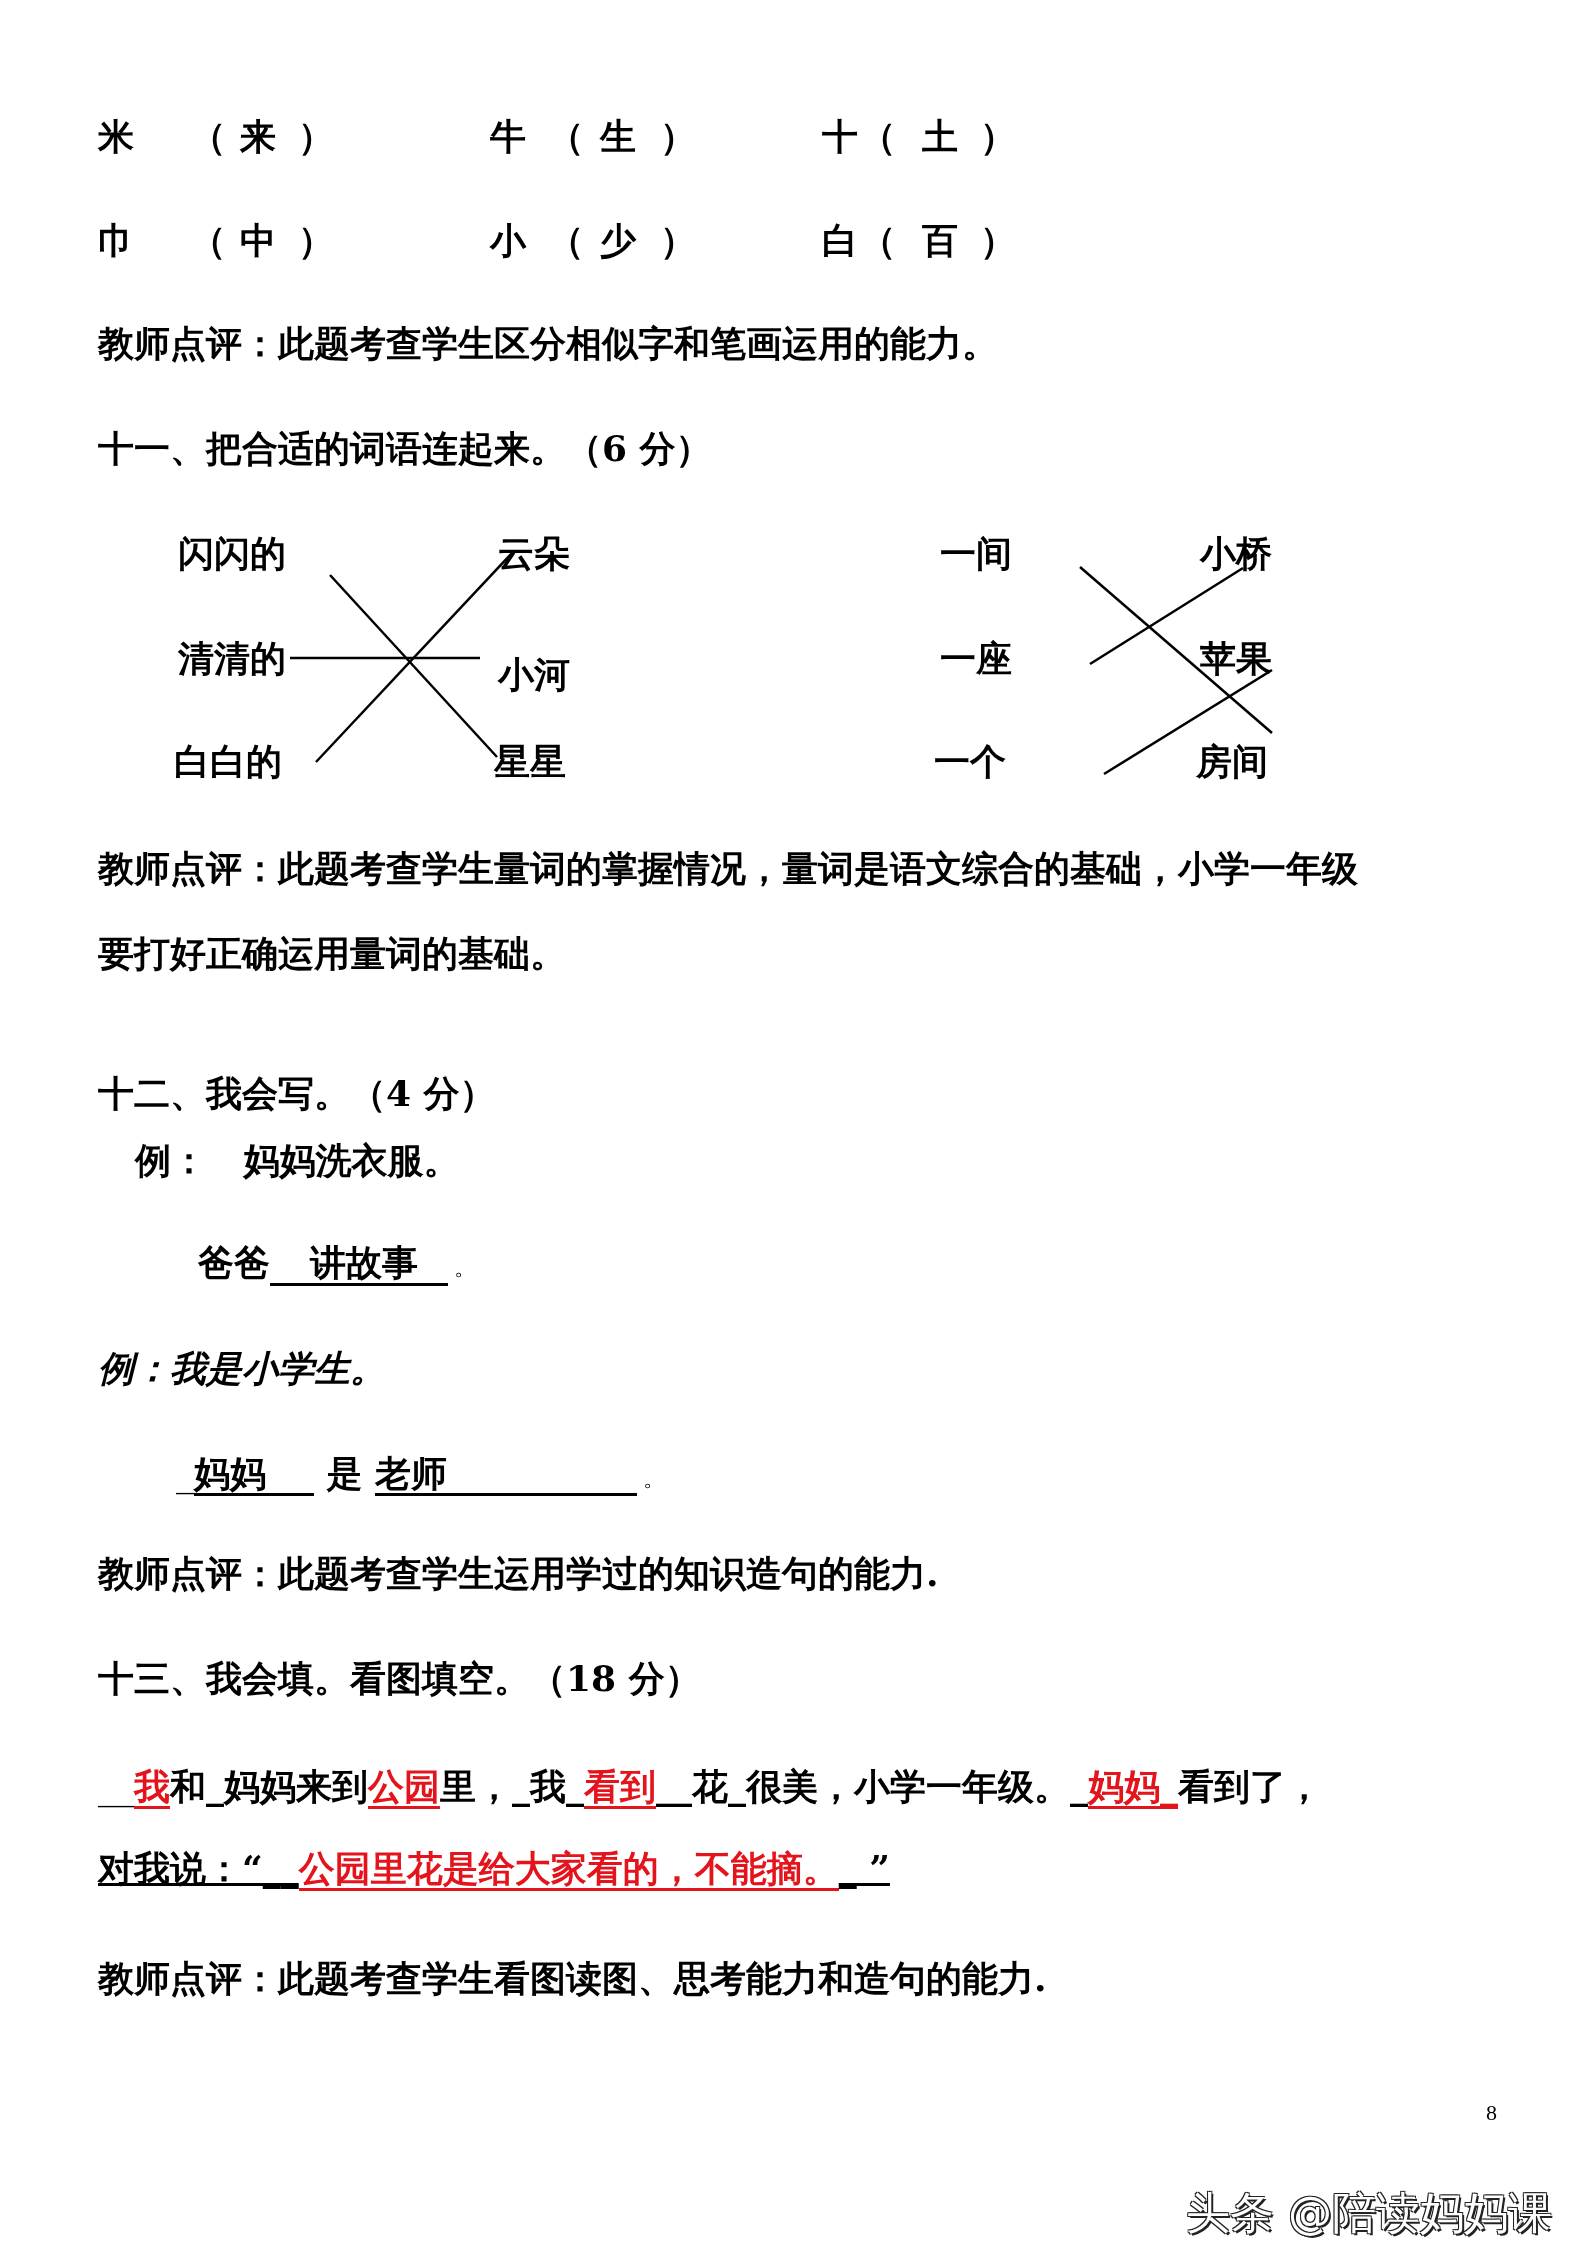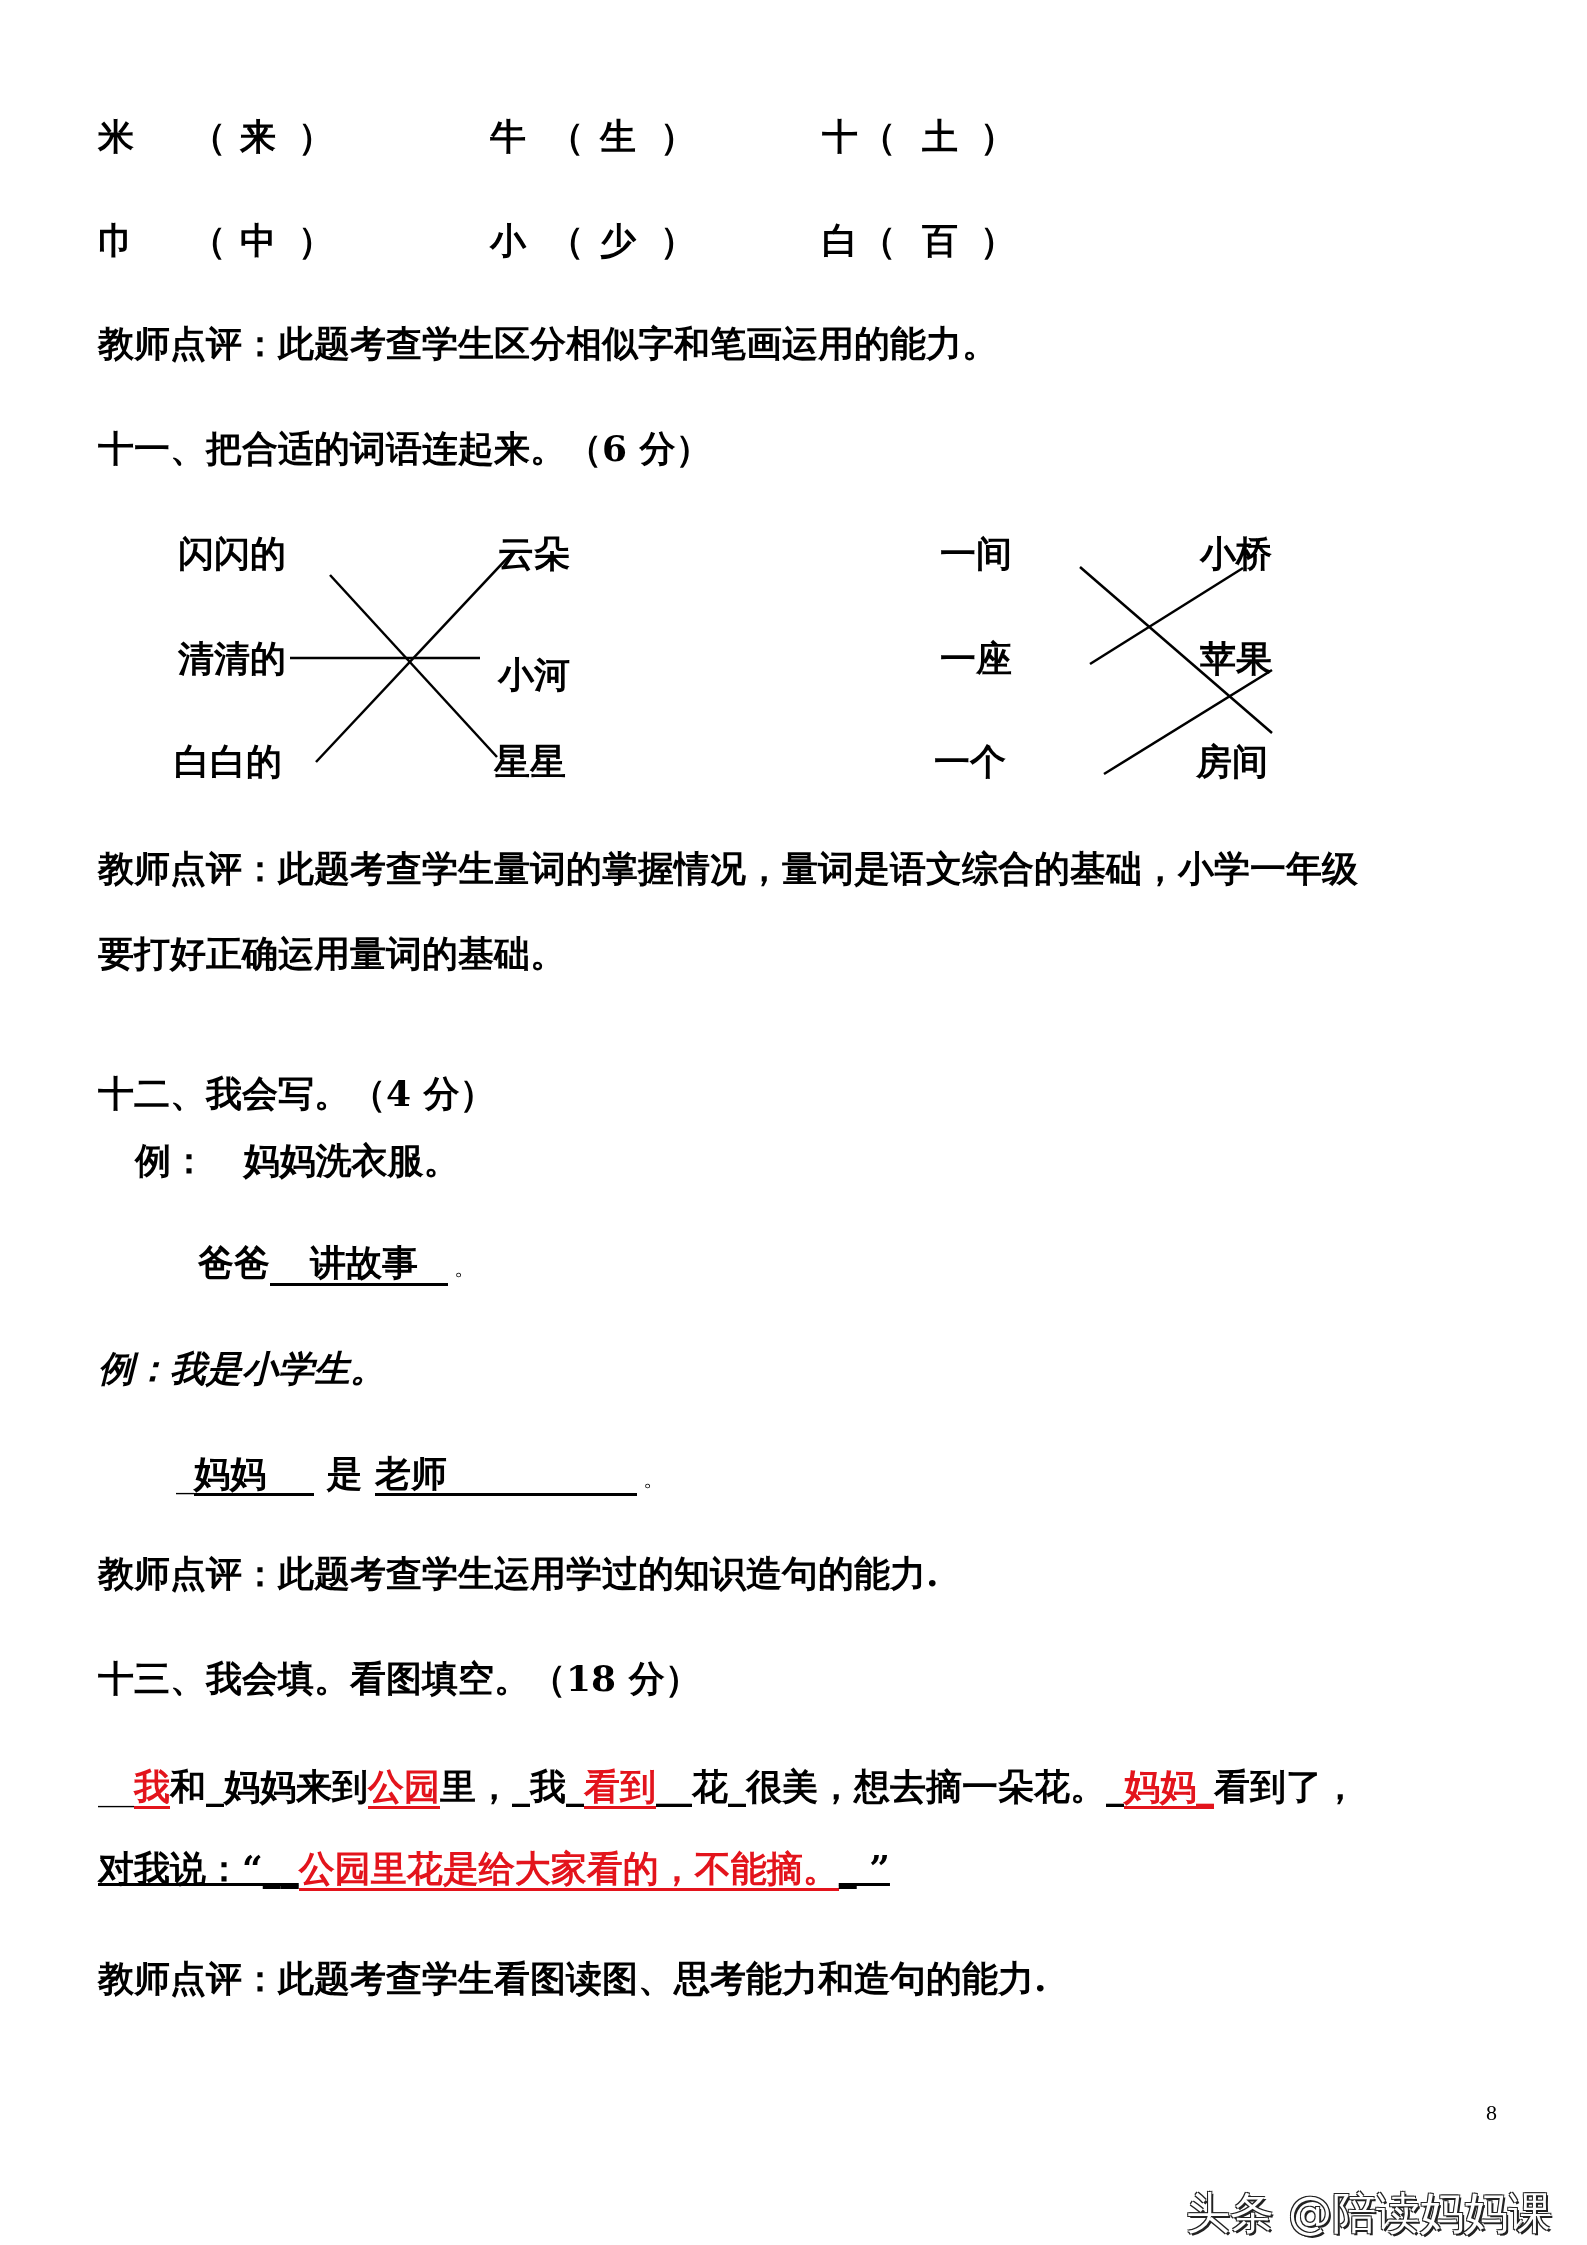--- a/index.html
+++ b/index.html
@@ -113,21 +113,21 @@
   <span style="font-weight:normal;">_</span><span class="ul" style="width:120px;">妈妈</span>
   <span>是</span>
   <span class="ul" style="width:262px;">老师</span><span class="period" style="margin-left:6px;">。</span>
 </div>
 
 <div class="line" style="top:1555px;">教师点评：此题考查学生运用学过的知识造句的能力.</div>
 
 <div class="line" style="top:1660px;">十三、我会填。看图填空。（18 分）</div>
 
 <div class="line" style="top:1768px; font-weight:bold;">
-  <span style="font-weight:normal;">__</span><span class="ul-red red">我</span><span>和_妈妈来到</span><span class="ul-red red">公园</span><span>里，_我_</span><span class="ul-red red">看到</span><span>__花_很美，想去摘一朵花。_</span><span class="ul-red red">妈妈_</span><span>看到了，</span>
+  <span style="font-weight:normal;">__</span><span class="ul-red red">我</span><span>和_妈妈来到</span><span class="ul-red red">公园</span><span>里，_我_</span><span class="ul-red red">看到</span><span>__花_很美，小学一年级。_</span><span class="ul-red red">妈妈_</span><span>看到了，</span>
 </div>
 
 <div class="line" style="top:1850px;text-decoration:underline;">
   <span>对我说：“__</span><span class="ul-red red">公园里花是给大家看的，不能摘。</span><span>_  ”</span>
 </div>
 
 <div class="line" style="top:1960px;">教师点评：此题考查学生看图读图、思考能力和造句的能力.</div>
 
 <div class="pageno">8</div>
 <div class="watermark">头条 @陪读妈妈课堂</div>

